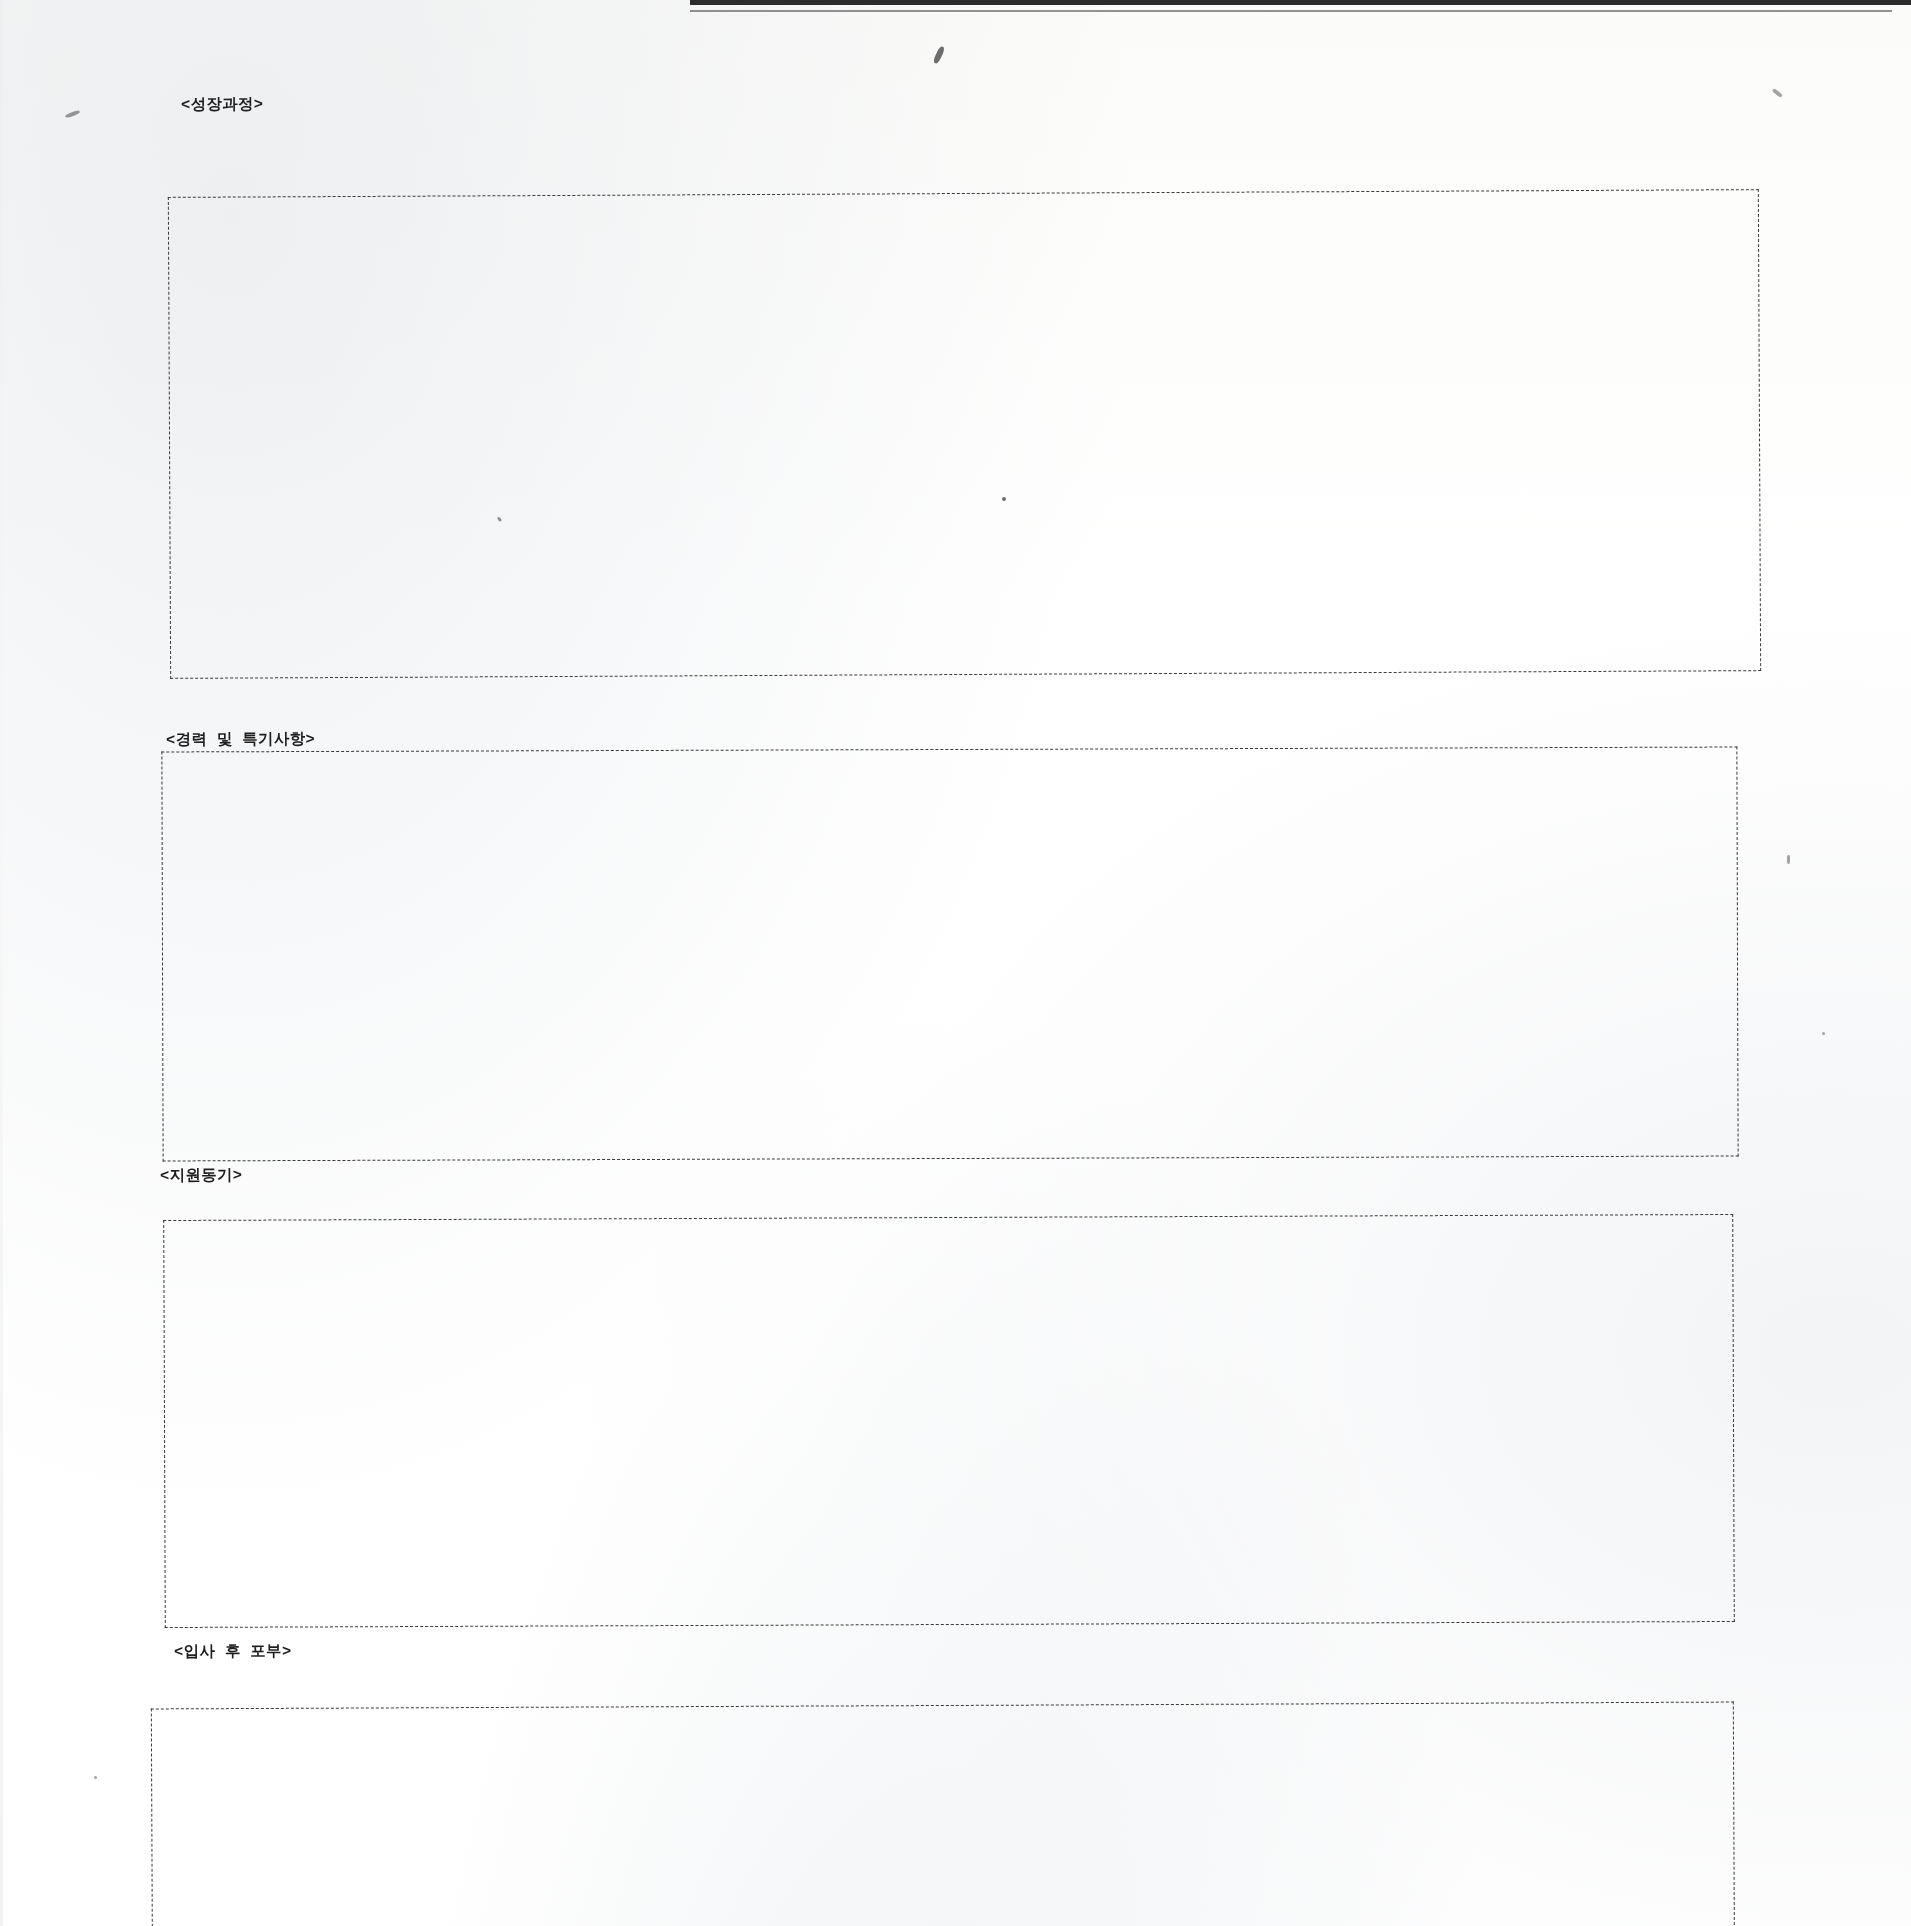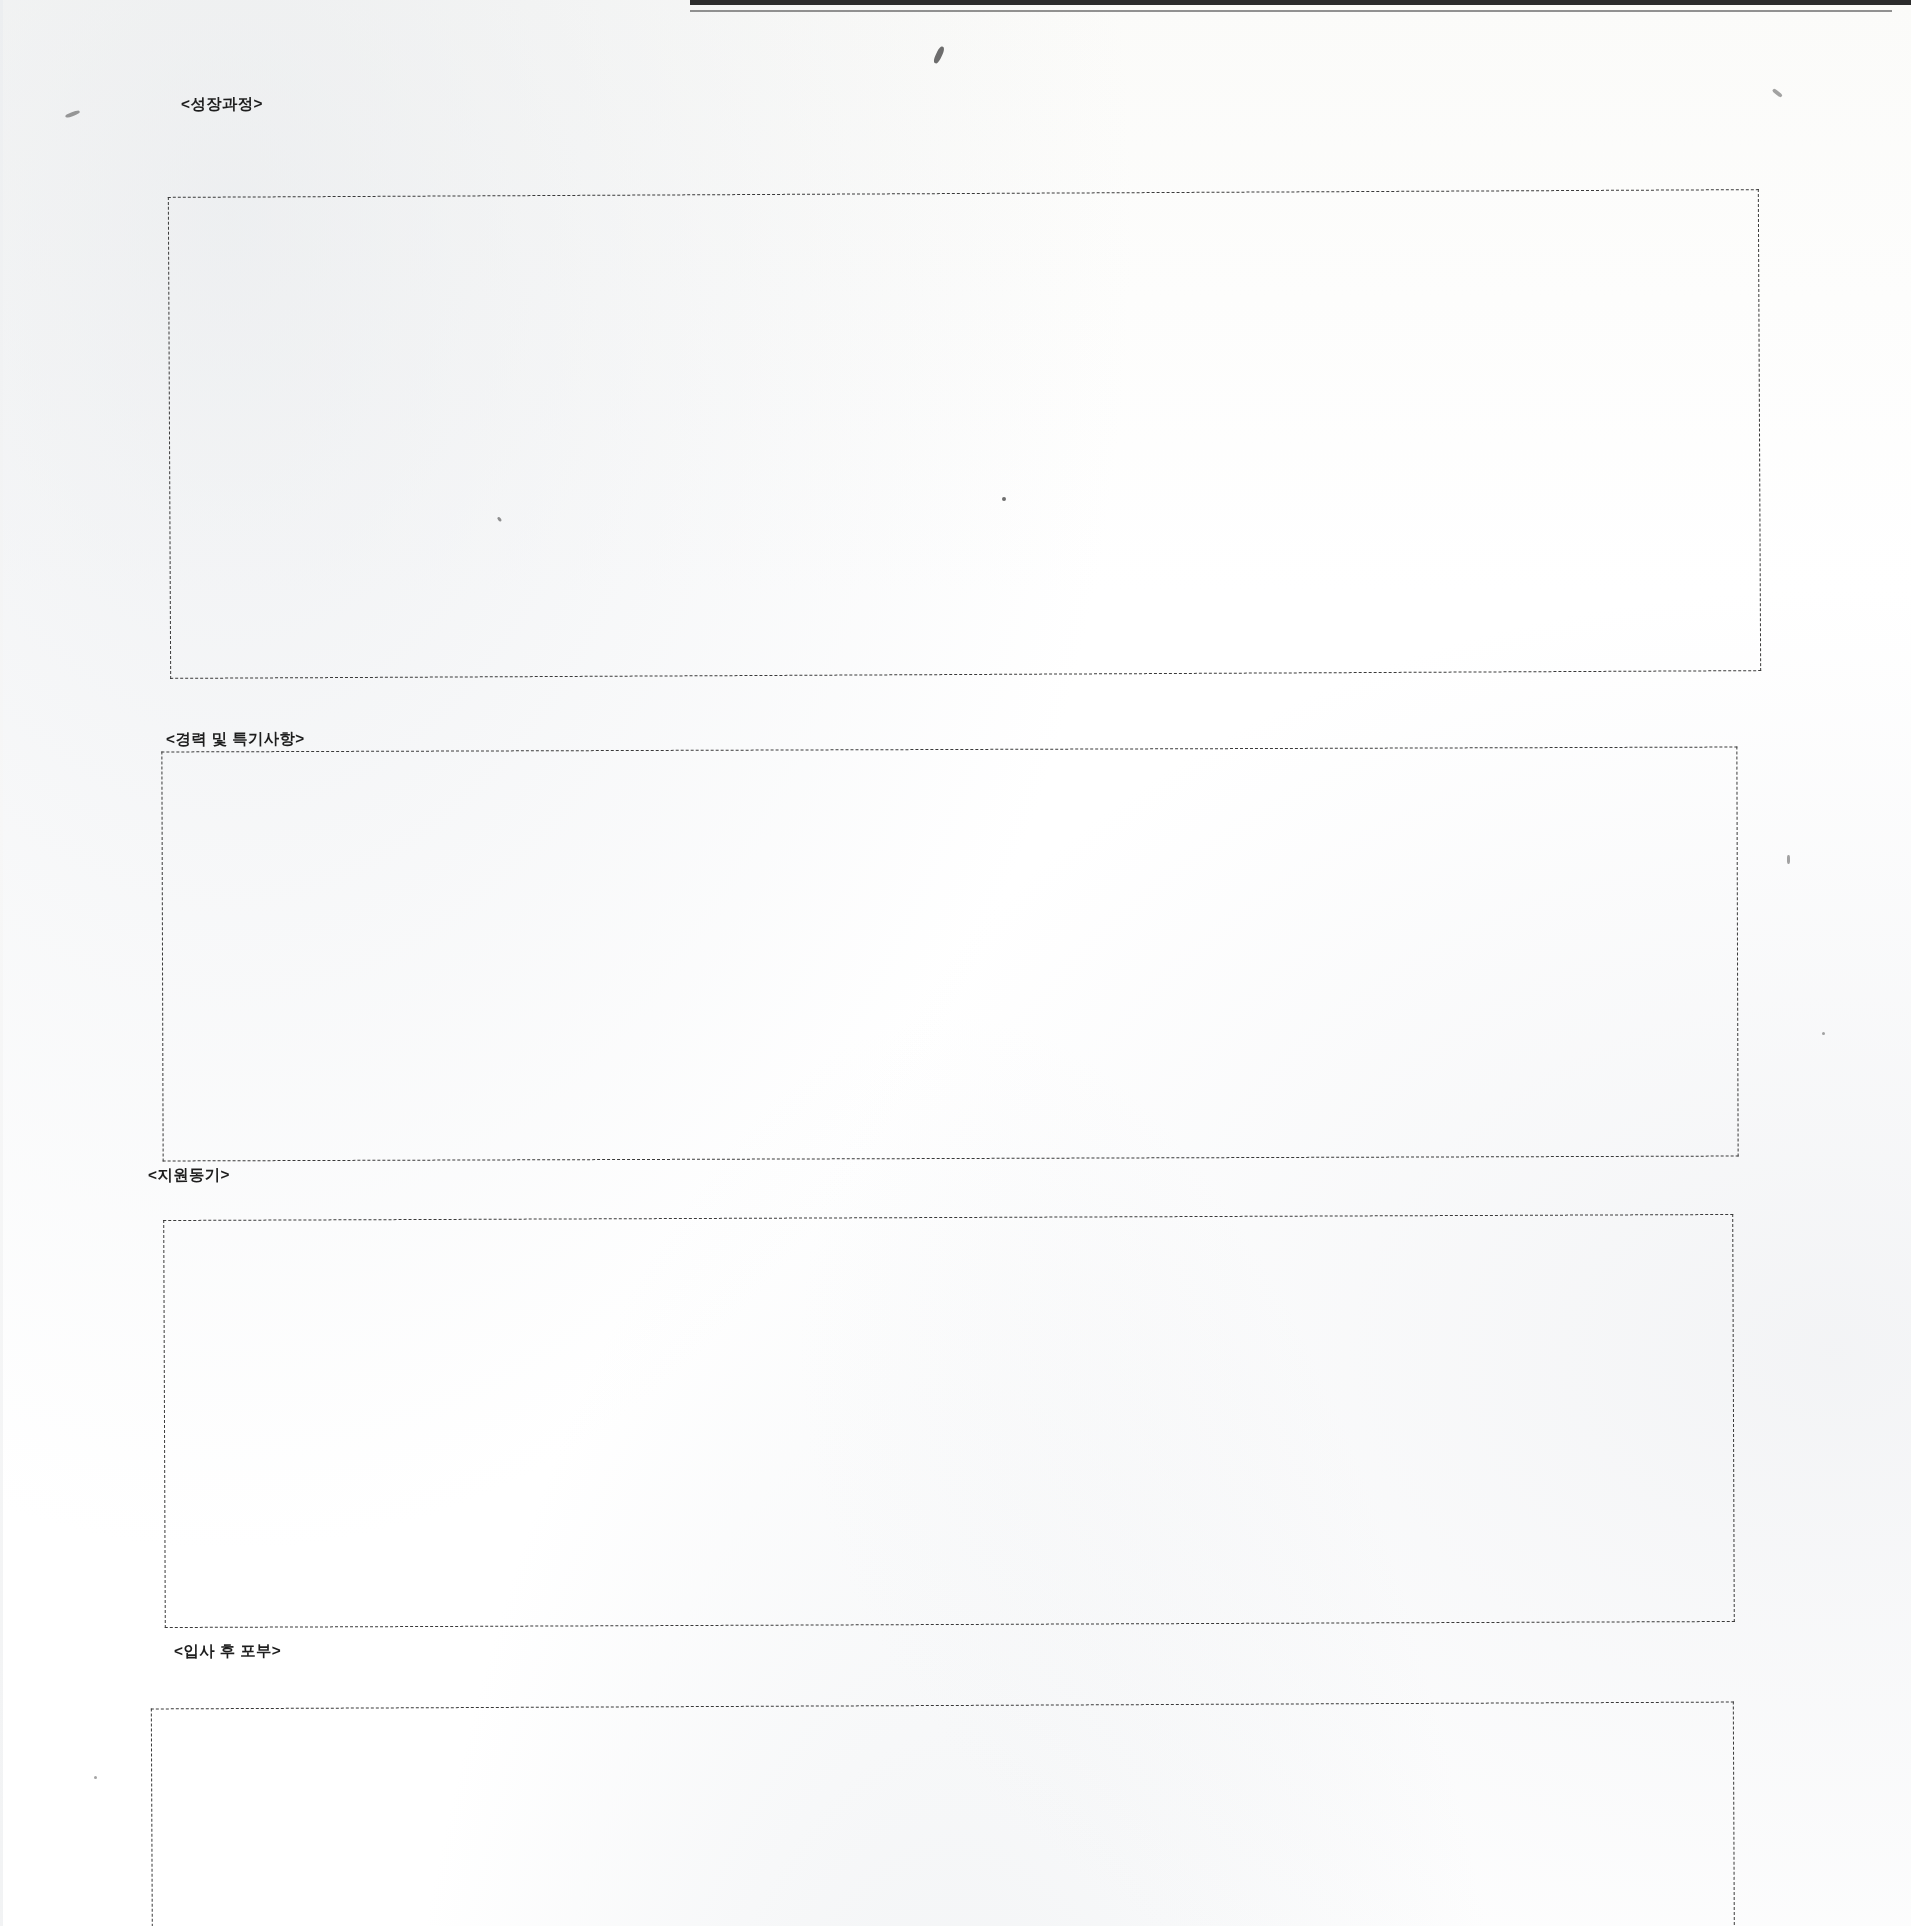--- a/index.html
+++ b/index.html
@@ -61,21 +61,21 @@
     background: #4a4a4a;
     border-radius: 50%;
     opacity: 0.8;
   }
 
   .section {
     position: absolute;
   }
   .section-label {
     position: absolute;
-    font-family: Liberation Sans, sans-serif;
+    font-family: Liberation Mono, monospace;
     font-size: 15.4px;
     font-weight: 600;
     color: #1d1d1d;
     letter-spacing: 0.4px;
     white-space: nowrap;
   }
   .answer-box {
     position: absolute;
     border: 1.2px dashed #3a3a3a;
     background: transparent;
@@ -110,21 +110,21 @@
     <div class="section-label" style="left:181px; top:94px; transform: rotate(-0.3deg);">&lt;성장과정&gt;</div>
     <div class="answer-box skew-a" style="left:169px; top:193px; width:1591px; height:482px;"></div>
   </div>
 
   <div class="section">
     <div class="section-label" style="left:166px; top:701px; transform: rotate(-0.3deg); margin-top: 28px;">&lt;경력 및 특기사항&gt;</div>
     <div class="answer-box skew-b" style="left:162px; top:749px; width:1576px; height:410px;"></div>
   </div>
 
   <div class="section">
-    <div class="section-label" style="left:148px; top:1165px; transform: rotate(-0.3deg);">&lt;지원동기&gt;</div>
+    <div class="section-label" style="left:160px; top:1165px; transform: rotate(-0.3deg);">&lt;지원동기&gt;</div>
     <div class="answer-box skew-c" style="left:164px; top:1217px; width:1570px; height:408px;"></div>
   </div>
 
   <div class="section">
     <div class="section-label" style="left:174px; top:1641px; transform: rotate(-0.3deg);">&lt;입사 후 포부&gt;</div>
     <div class="answer-box skew-d" style="left:152px; top:1705px; width:1583px; height:539px;"></div>
   </div>
 
 </div>
 

